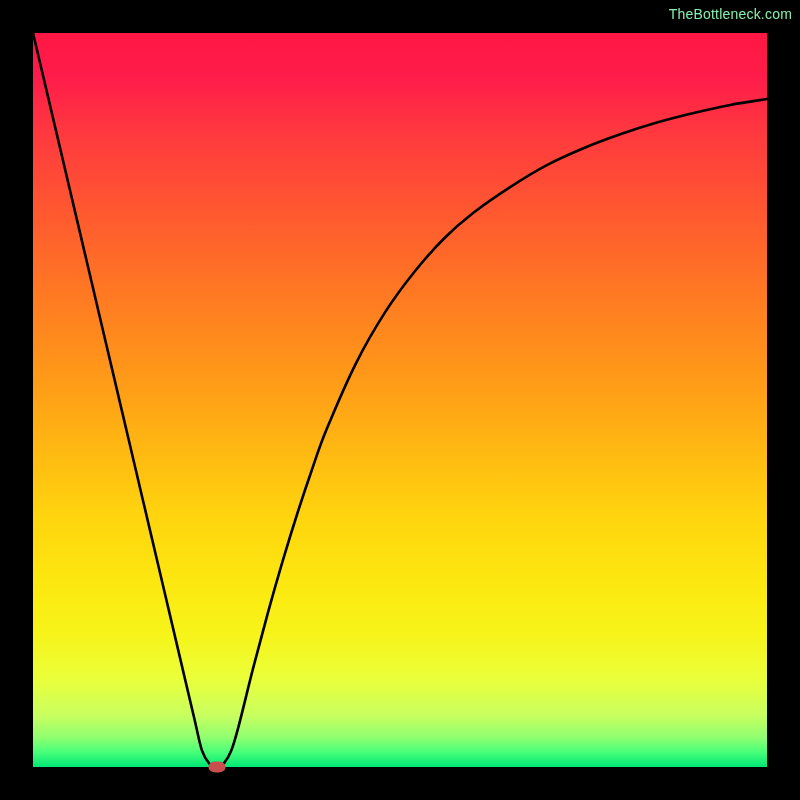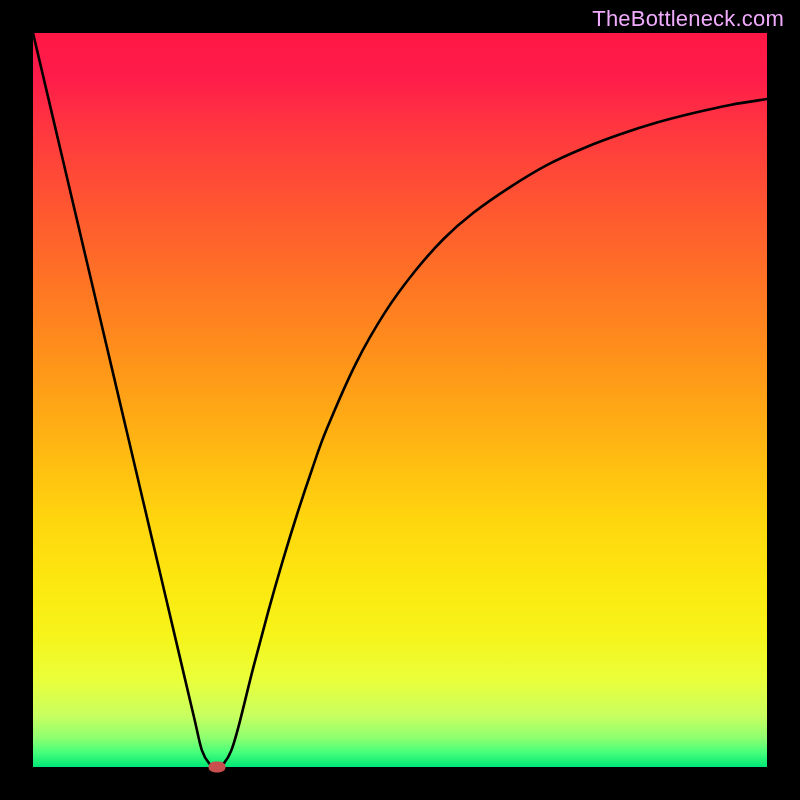--- a/index.html
+++ b/index.html
@@ -56,23 +56,23 @@
     width: 17px;
     height: 11px;
     background: #c94f4f;
     border-radius: 7px / 5px;
     transform: translate(-50%, -50%);
   }
   
   .watermark {
     position: absolute;
     top: 6px;
-    right: 16px;
-    color: #f0abfc;
-    font-size: 22px;
+    right: 8px;
+    color: #86efac;
+    font-size: 14px;
     letter-spacing: 0.2px;
     user-select: none;
   }
 </style>
 </head>
 <body>
 
 <div class="frame">
 
   <div class="plot-area">

